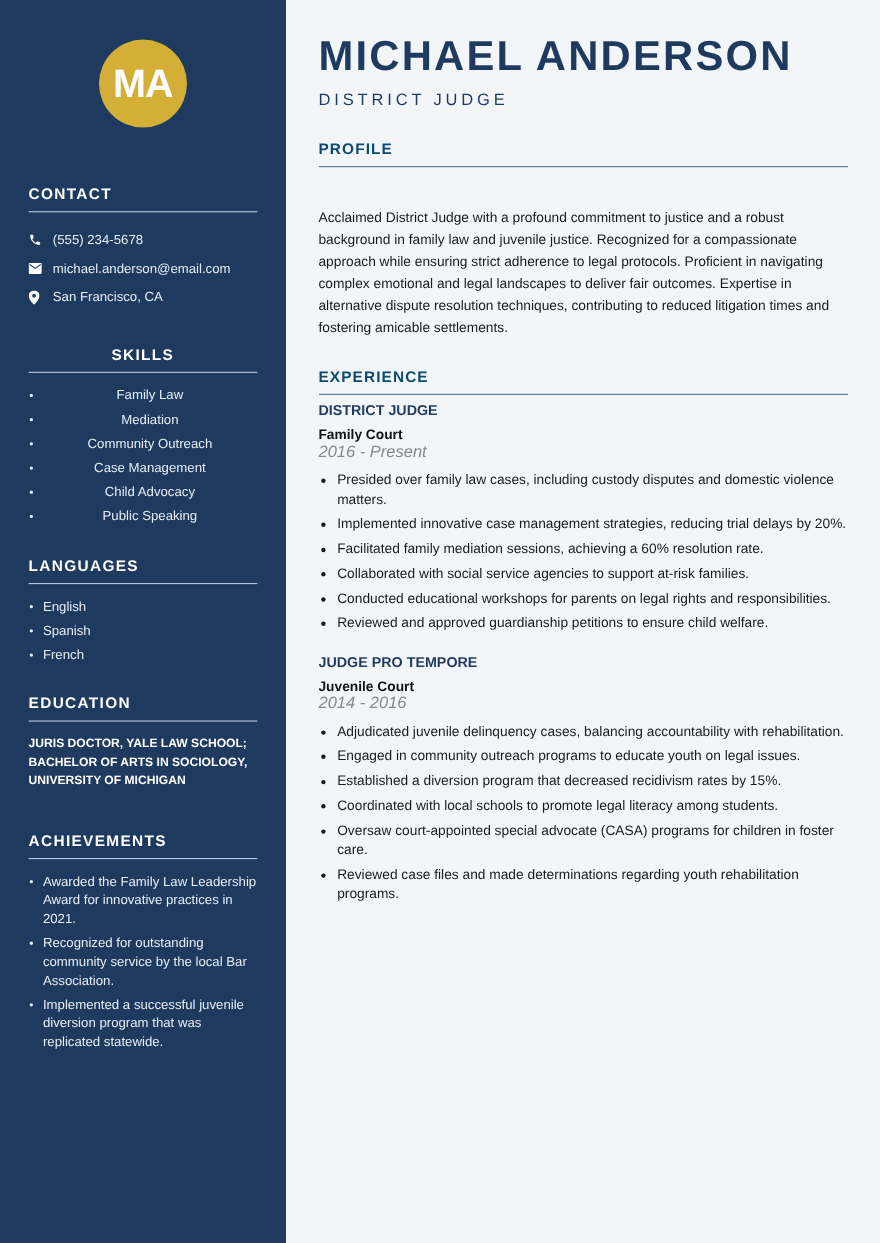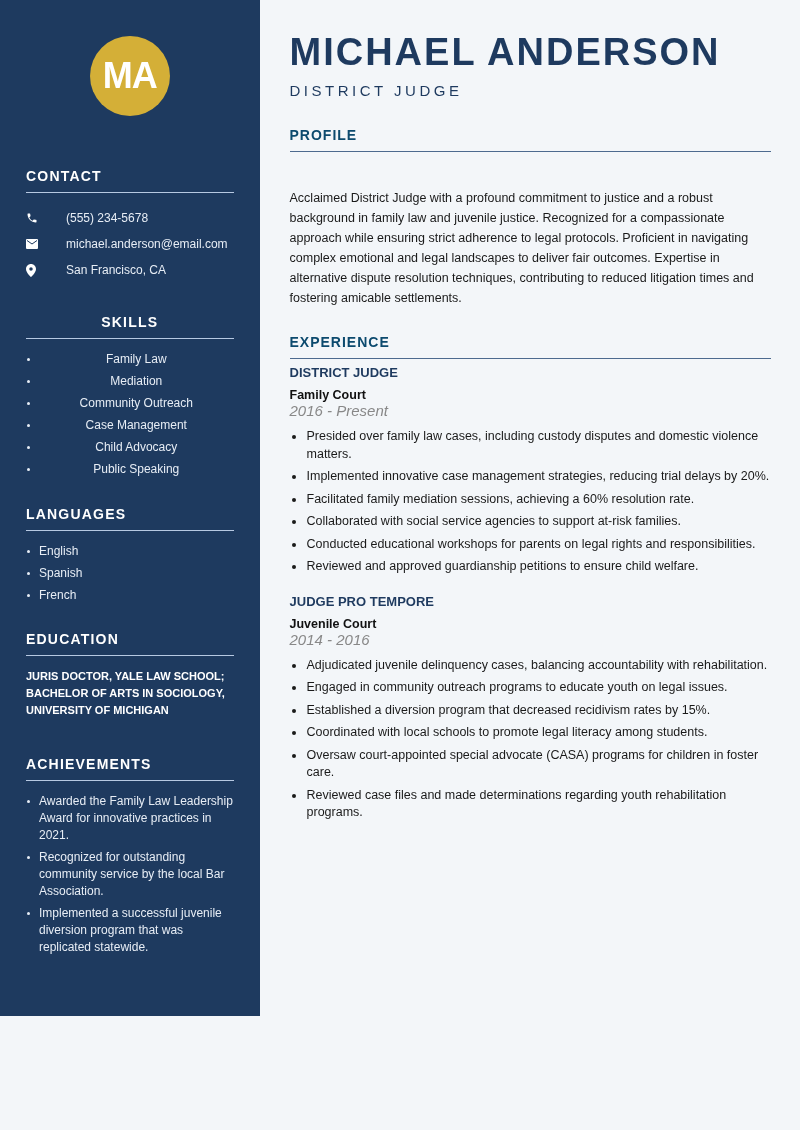--- a/index.html
+++ b/index.html
@@ -4,21 +4,21 @@
   <style>
     * { box-sizing: border-box; margin: 0; padding: 0; }
     html, body { width: 800px; height: 1130px; overflow: hidden; }
     body {
       font-family: "Liberation Sans", "DejaVu Sans", sans-serif;
       background: #f3f6f9;
       display: flex;
     }
     .sidebar {
       width: 280px;
-      height: 1016px;
+      height: 1130px;
       background: #1e3a5f;
       color: #ffffff;
       padding: 0 26px;
       position: relative;
     }
     .avatar-wrap { display: flex; justify-content: center; padding-top: 36px; }
     .avatar {
       width: 80px; height: 80px; border-radius: 50%;
       background: #d4af37;
       display: flex; align-items: center; justify-content: center;
@@ -31,21 +31,20 @@
       color: #ffffff;
       padding-bottom: 8px;
       border-bottom: 1.5px solid #b7c9e2;
       margin-bottom: 12px;
     }
     .contact { margin-top: 52px; }
     .contact-row {
       display: flex; align-items: center;
       font-size: 12px; color: #e7edf5;
       height: 26px;
-      gap: 18px;
     }
     .contact-row .ico { width: 22px; display: flex; align-items: center; }
     .contact-row svg { display: block; }
     .bullets { list-style: none; }
     .bullets li {
       position: relative; padding-left: 13px;
       font-size: 12px; color: #e7edf5; line-height: 17px;
       margin-bottom: 5px;
     }
     .bullets li::before {

